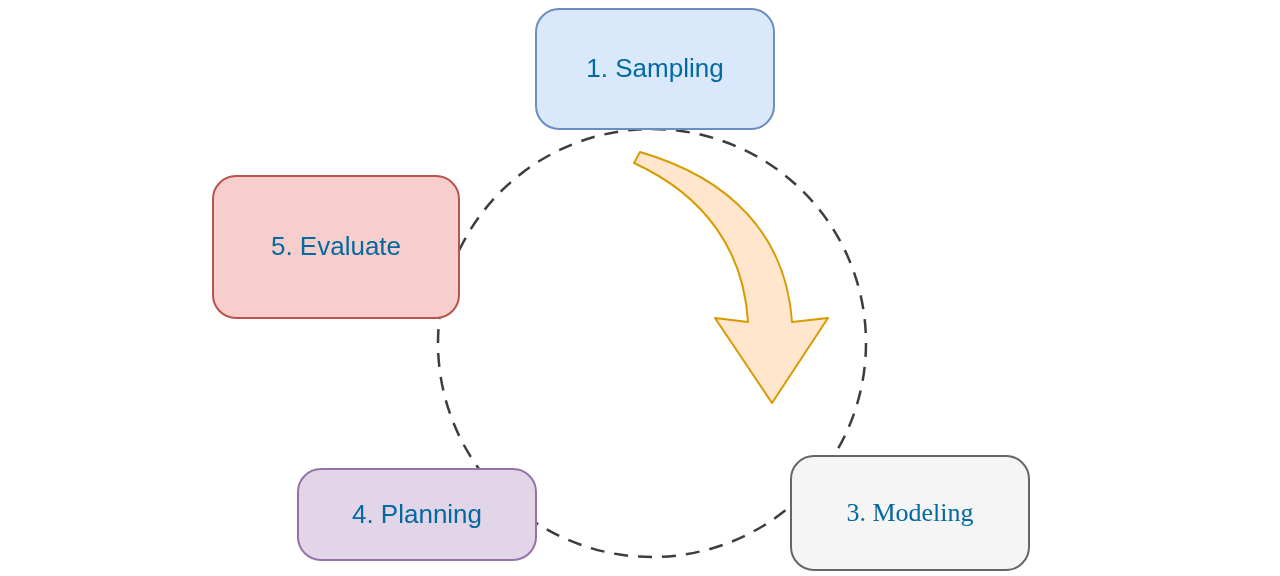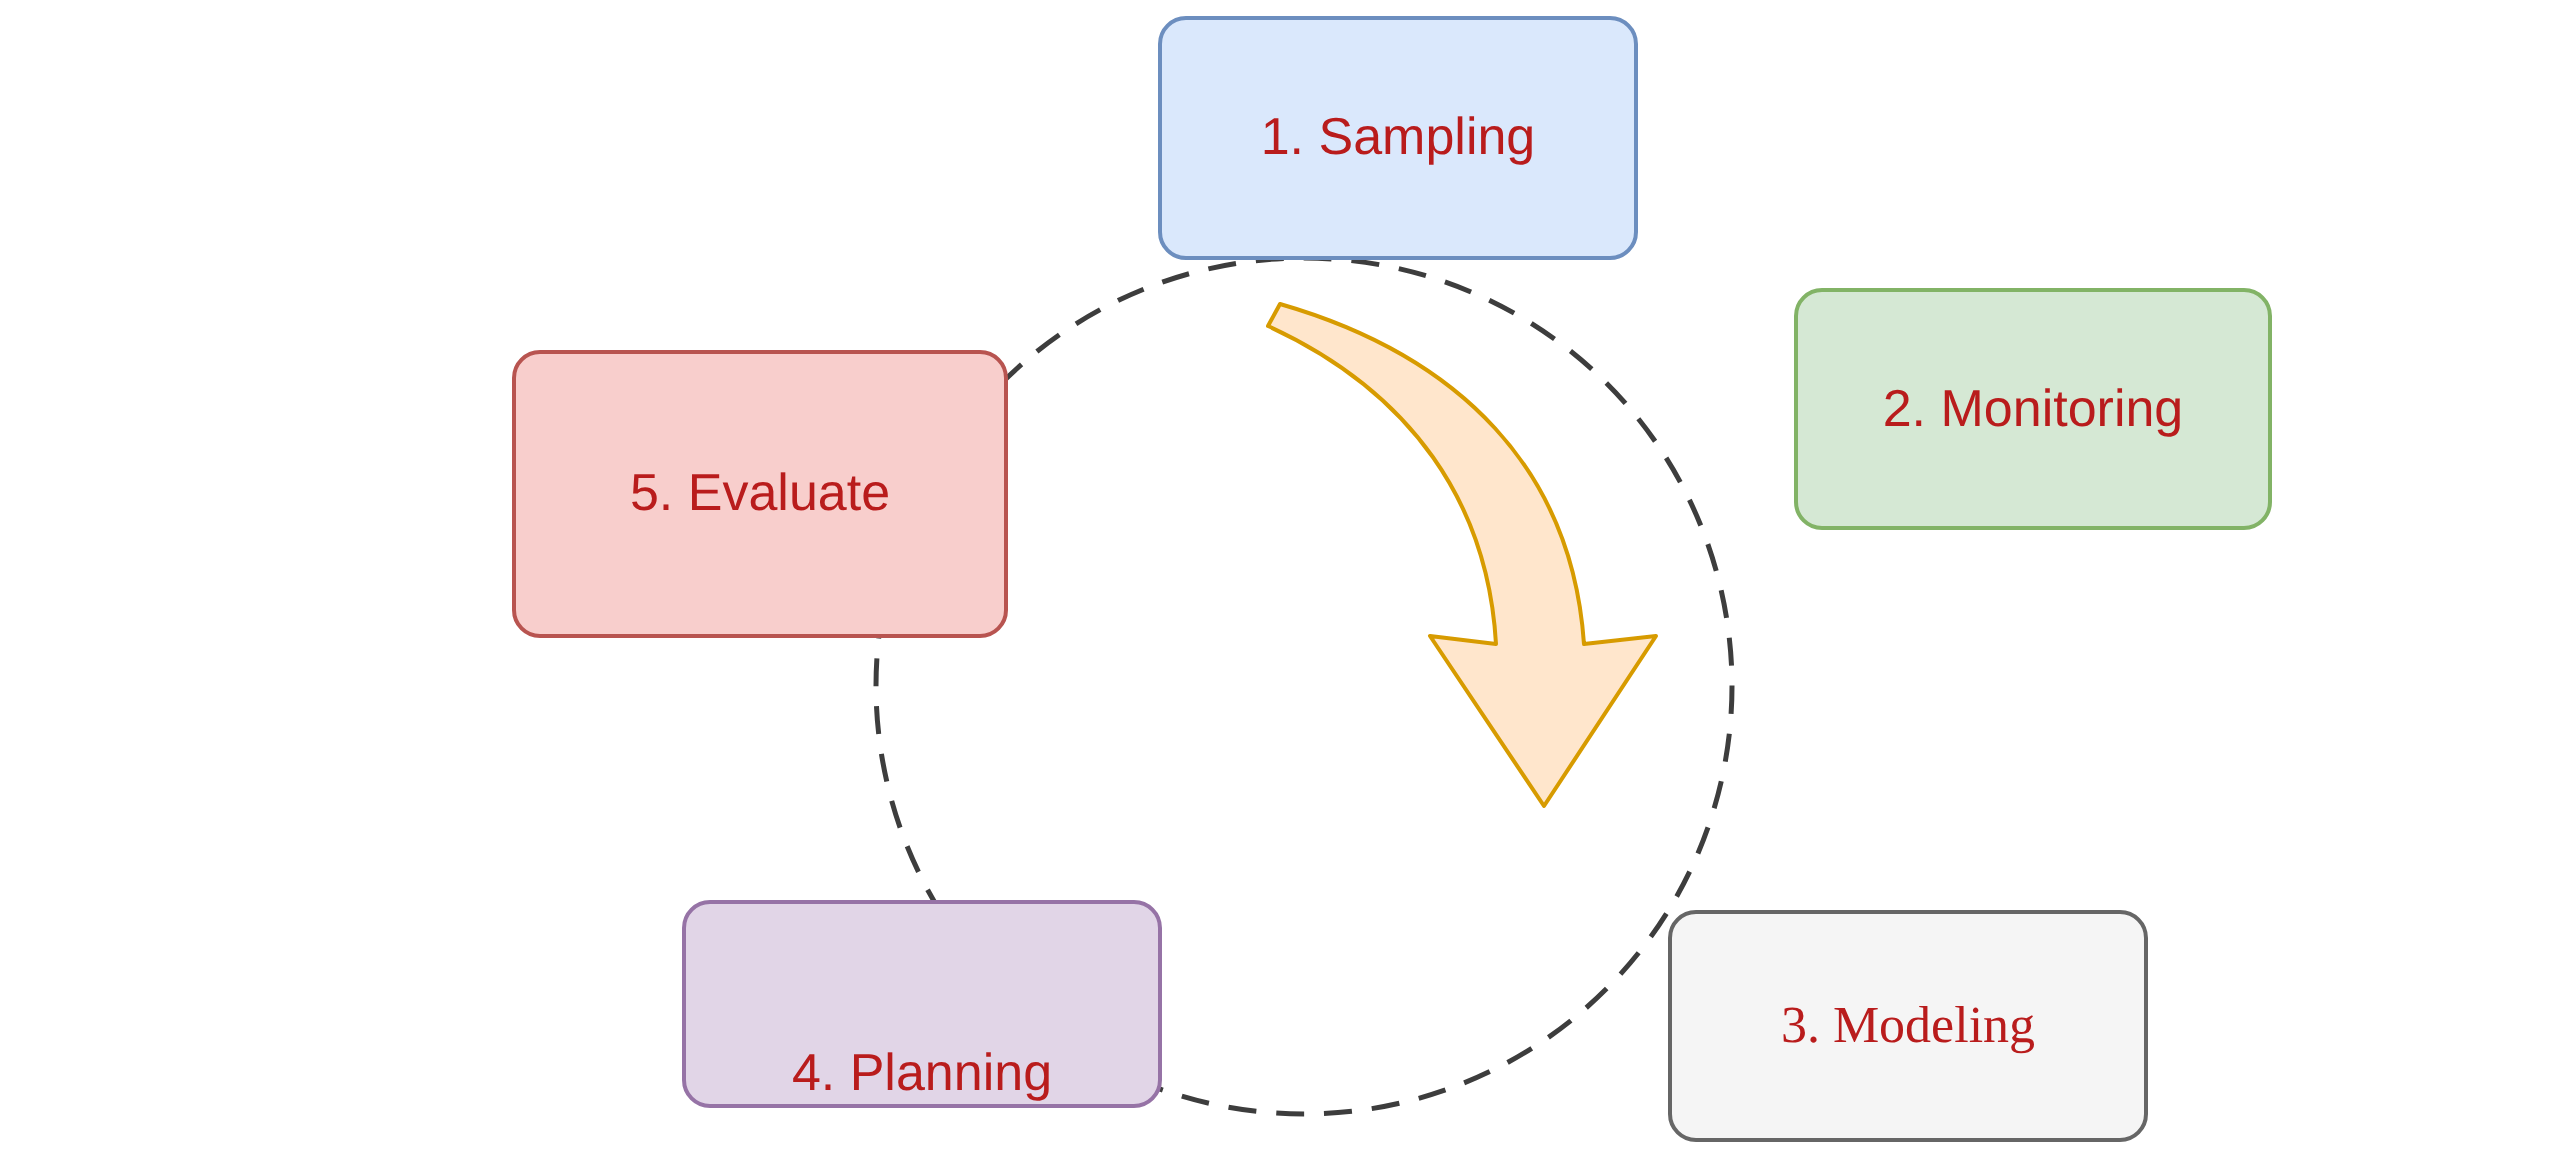--- a/index.html
+++ b/index.html
@@ -21,32 +21,31 @@
     top: 0;
     width: 1280px;
     height: 576px;
   }
   .node {
     position: absolute;
     display: flex;
     align-items: center;
     justify-content: center;
     border: 2.5px solid #000;
-    border-radius: 14px;
+    border-radius: 24px;
     box-sizing: border-box;
     font-size: 26px;
-    color: #b91c1c;
+    color: #0369a1;
     text-align: center;
     line-height: 1.2;
-    margin-left: 44px;
   }
   .node-sampling   { left: 535px; top: 8px;   width: 240px; height: 122px; }
   .node-monitoring { left: 853px; top: 144px; width: 239px; height: 121px; }
   .node-modeling   { left: 790px; top: 455px; width: 240px; height: 116px; font-family: Liberation Serif, serif; }
-  .node-planning   { left: 297px; top: 450px; width: 240px; height: 104px; align-items: flex-end; }
+  .node-planning   { left: 297px; top: 468px; width: 240px; height: 93px; }
   .node-evaluate   { left: 212px; top: 175px; width: 248px; height: 144px; }
 </style>
 </head>
 <body>
 
 <div class="canvas">
 
   <svg class="layer-svg" viewBox="0 0 1280 576">
 
     <circle cx="652" cy="343" r="214" fill="none" stroke-width="2.5" stroke-dasharray="14 10" stroke="#3d3d3d"></circle>
@@ -66,23 +65,20 @@
              L 715 318
              L 748 322
              C 744 252, 706 196, 634 163
              Z" fill="none" stroke-width="2" stroke-linejoin="round" stroke="#d79b00"></path>
   </svg>
 
   <div class="node node-sampling" style="background-color: rgb(218, 232, 252); border-color: rgb(108, 142, 191);">
     <span>1. Sampling</span>
   </div>
 
-  <div class="node node-monitoring" style="background-color: rgb(213, 232, 212); border-color: rgb(130, 179, 102);">
-    <span>2. Monitoring</span>
-  </div>
 
   <div class="node node-modeling" style="background-color: rgb(245, 245, 245); border-color: rgb(102, 102, 102);">
     <span>3. Modeling</span>
   </div>
 
   <div class="node node-planning" style="background-color: rgb(225, 213, 231); border-color: rgb(150, 115, 166);">
     <span>4. Planning</span>
   </div>
 
   <div class="node node-evaluate" style="background-color: rgb(248, 206, 204); border-color: rgb(184, 84, 80);">

